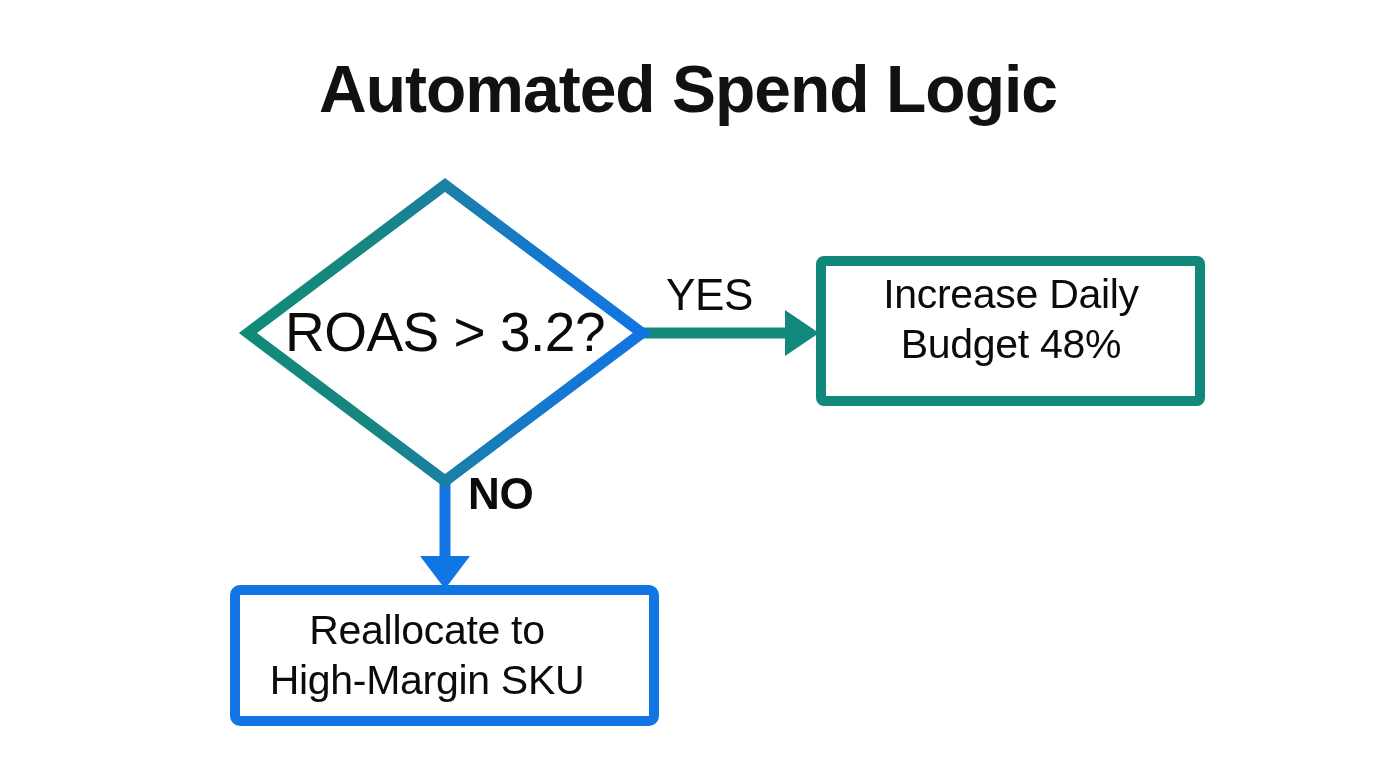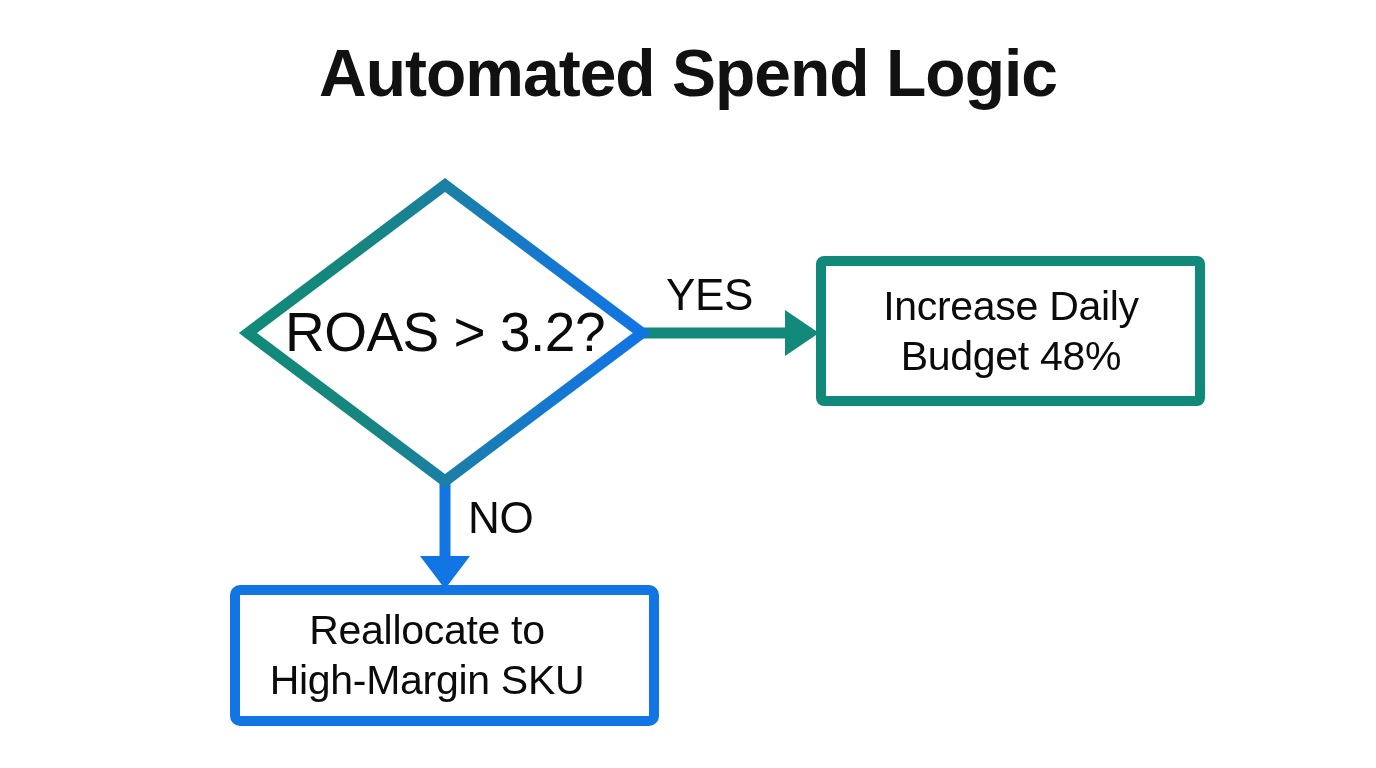--- a/index.html
+++ b/index.html
@@ -22,21 +22,21 @@
     position: relative;
     width: 1376px;
     height: 768px;
     background: #ffffff;
   }
 
   
   .title {
     position: absolute;
     left: 0;
-    top: 40px;
+    top: 56px;
     width: 1376px;
     text-align: center;
     font-size: 66px;
     font-weight: 700;
     letter-spacing: -1px;
     line-height: 1.0;
     color: #111111;
     white-space: nowrap;
   }
 
@@ -73,21 +73,21 @@
   }
 
   .box-label {
     font-size: 41px;
     line-height: 1.22;
     letter-spacing: -0.3px;
   }
 
   .box-label-yes {
     left: 828px;
-    top: 268px;
+    top: 256px;
     width: 366px;
     height: 126px;
   }
 
   .box-label-no {
     left: 224px;
     top: 597px;
     width: 406px;
     height: 116px;
   }
@@ -96,21 +96,21 @@
     position: absolute;
     color: #0b0b0b;
     font-size: 44px;
     font-weight: 400;
     letter-spacing: -0.4px;
     line-height: 1;
     white-space: nowrap;
     text-align: right;
   }
   .edge-label-yes { left: 666px; top: 273px; }
-  .edge-label-no  { left: 468px; top: 496px; }
+  .edge-label-no  { left: 468px; top: 472px; font-weight: bold; }
 </style>
 </head>
 <body>
 
 <div id="canvas">
 
   <div class="title">Automated Spend Logic</div>
 
   <svg id="diagram-svg" viewBox="0 0 1376 768">
     <defs>

